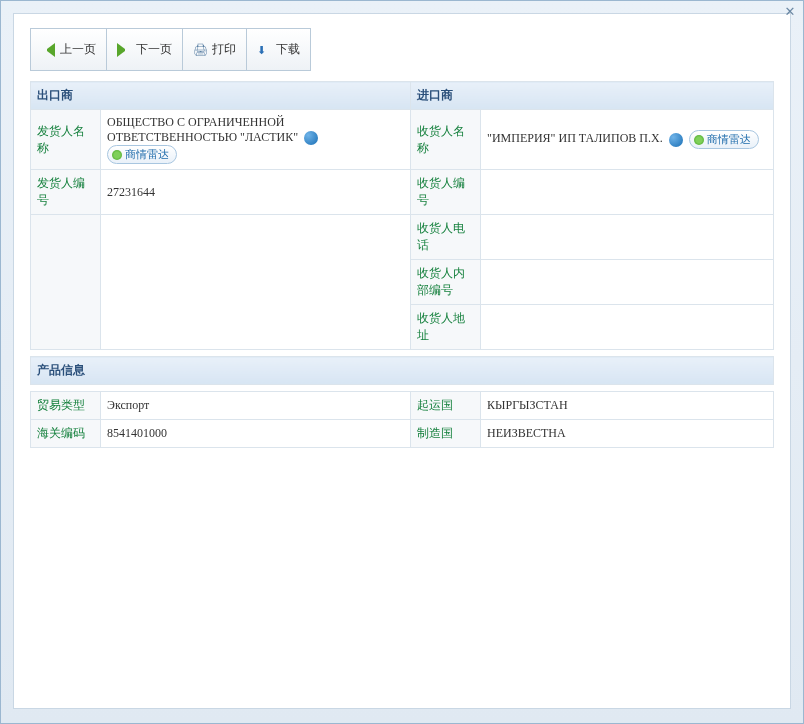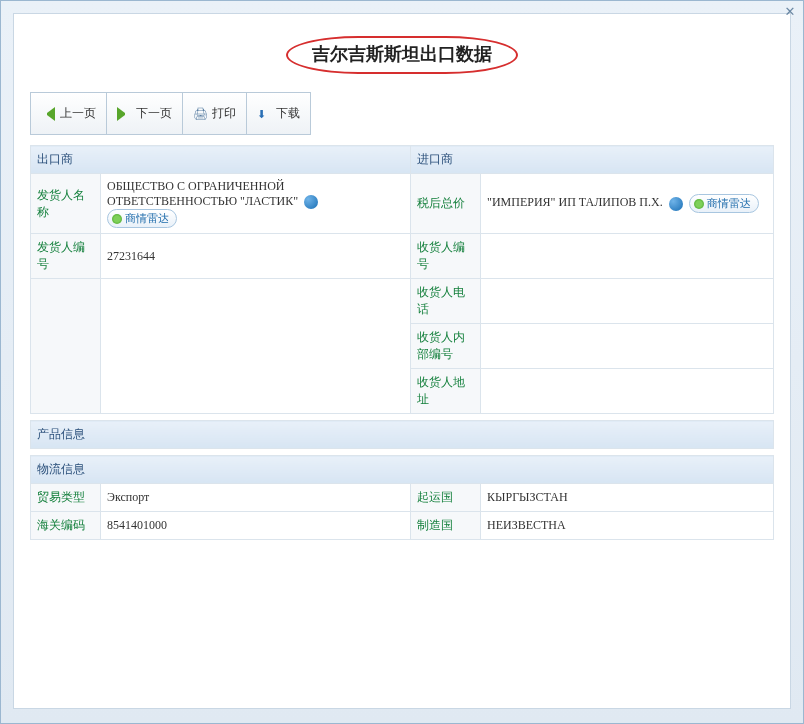--- a/index.html
+++ b/index.html
@@ -79,21 +79,21 @@
   table.data td, table.data th {
     border: 1px solid #dbe4ec;
     padding: 5px 6px;
     font-size: 12px;
     vertical-align: middle;
     word-wrap: break-word;
   }
   .section-header td {
     background: linear-gradient(#e8f0f9, #d7e5f3);
     color: #2a4f7a;
-    font-weight: normal;
+    font-weight: bold;
     padding: 6px 8px;
     border-color: #bdd0e2;
   }
   .label-cell {
     background: #f6f8fa;
     color: #15803d;
     width: 70px;
     text-align: left;
   }
   .val-cell { color: #333; font-family: Liberation Serif, serif; }
@@ -125,23 +125,20 @@
   col.c-lbl2 { width: 70px; }
   col.c-val2 { width: auto; }
 </style>
 </head>
 <body>
 
 <div class="window">
   <div class="close-x">✕</div>
   <div class="inner">
 
-    <div class="title-wrap">
-      <span class="title-oval">吉尔吉斯斯坦出口数据</span>
-    </div>
 
     <div class="toolbar">
       <div class="tbtn">
         <span class="ic ic-left"></span>
         <span>上一页</span>
       </div>
       <div class="tbtn">
         <span class="ic ic-right"></span>
         <span>下一页</span>
       </div>
@@ -170,21 +167,21 @@
       <tr>
         <td class="label-cell">发货人名称</td>
         <td class="val-cell">
           <span>ОБЩЕСТВО С ОГРАНИЧЕННОЙ ОТВЕТСТВЕННОСТЬЮ "ЛАСТИК"</span>
           <span class="globe"></span><br>
           <span class="radar-btn">
             <span class="dot"></span>
             <span>商情雷达</span>
           </span>
         </td>
-        <td class="label-cell">税后总价</td>
+        <td class="label-cell">收货人名称</td>
         <td class="val-cell">
           <span>"ИМПЕРИЯ" ИП ТАЛИПОВ П.Х.</span>
           <span class="globe"></span>
           <span class="radar-btn">
             <span class="dot"></span>
             <span>商情雷达</span>
           </span>
         </td>
       </tr>
       <tr>
@@ -225,23 +222,20 @@
       </table>
 
     <table class="data">
       <colgroup>
           <col class="c-lbl">
           <col class="c-val1">
           <col class="c-lbl2">
           <col class="c-val2">
         </colgroup>
       <tbody>
-          <tr class="section-header">
-            <td colspan="4">物流信息</td>
-          </tr>
       <tr>
         <td class="label-cell">贸易类型</td>
         <td class="val-cell">Экспорт</td>
         <td class="label-cell">起运国</td>
         <td class="val-cell">КЫРГЫЗСТАН</td>
       </tr>
       <tr>
         <td class="label-cell">海关编码</td>
         <td class="val-cell">8541401000</td>
         <td class="label-cell">制造国</td>

